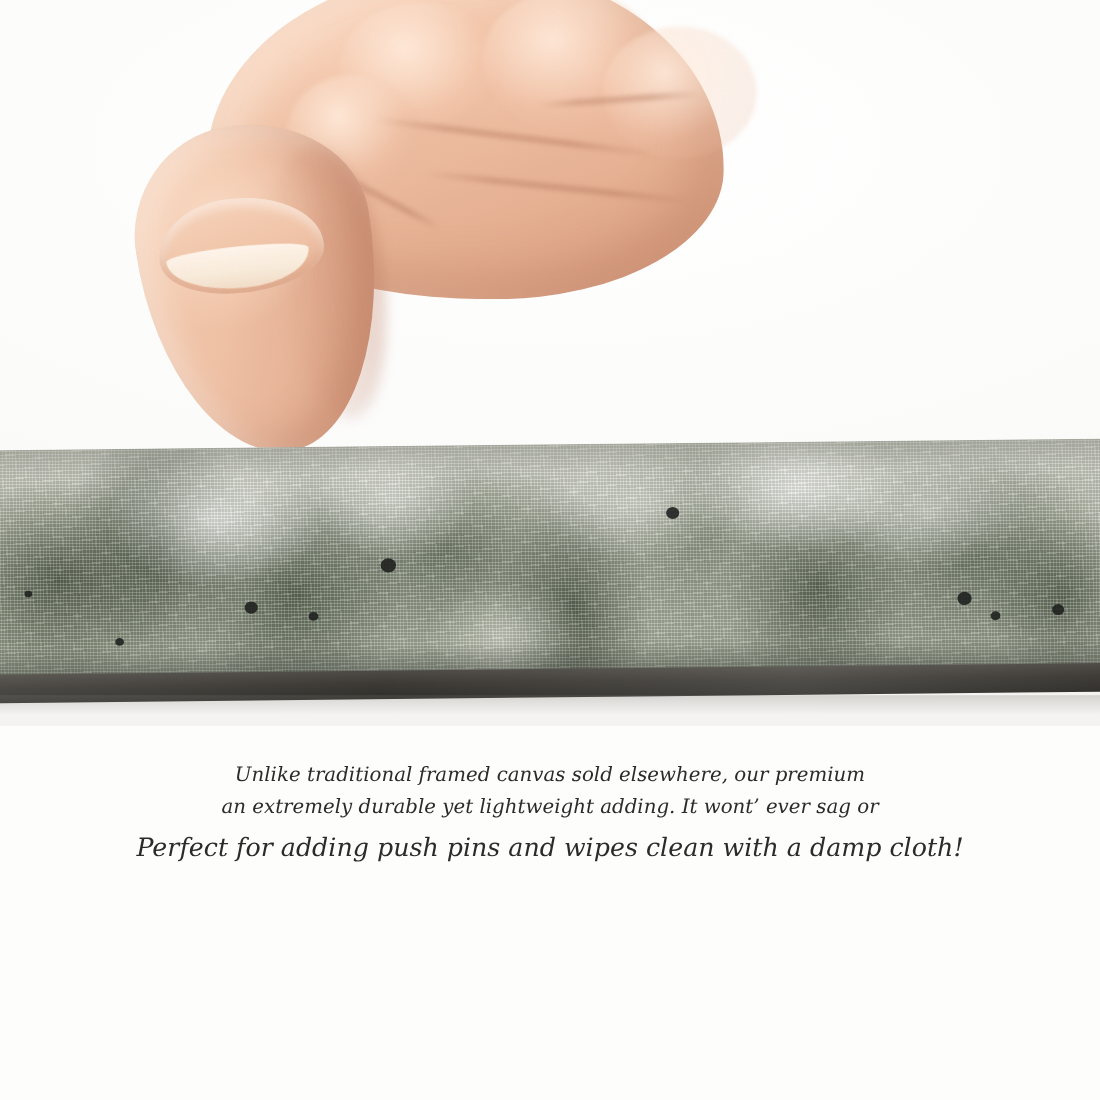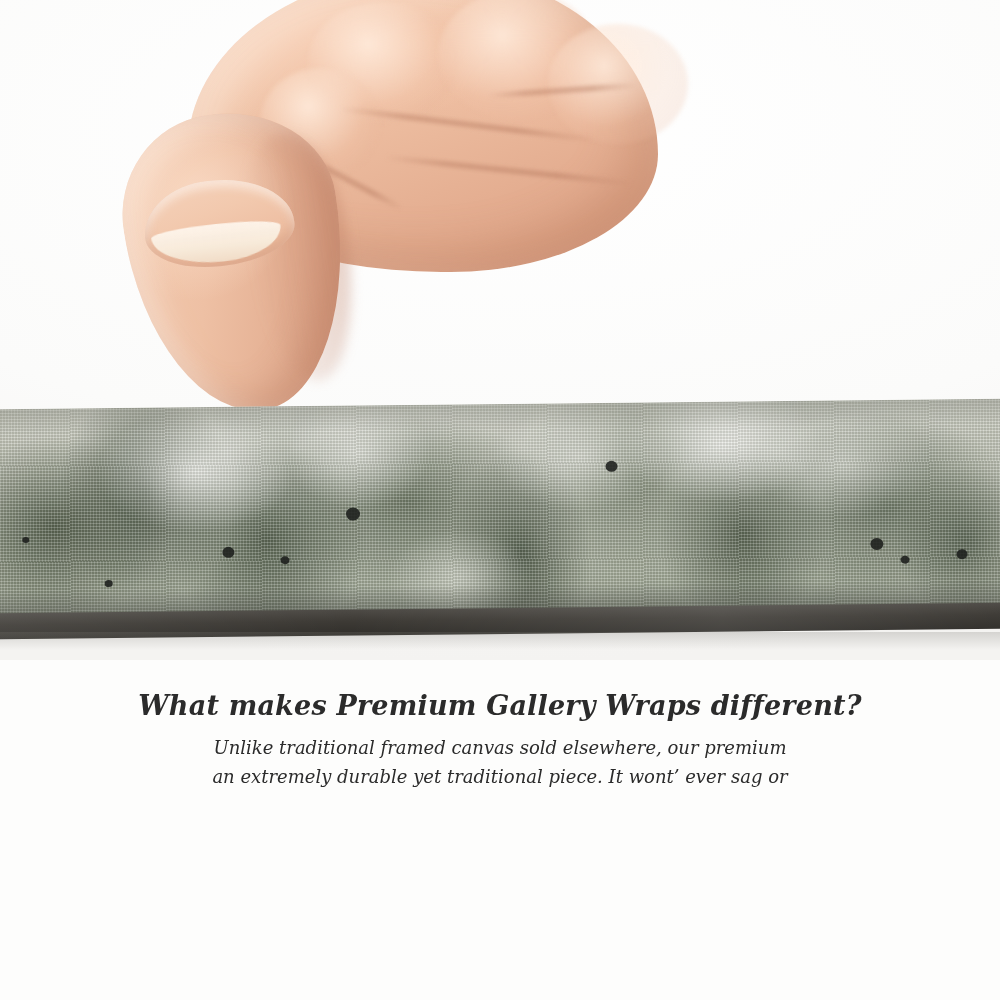--- a/index.html
+++ b/index.html
@@ -299,20 +299,20 @@
       <div class="strip-shadow-bottom"></div>
     </div>
 
     <div class="substrate">
       <div class="substrate-sheen"></div>
     </div>
     <div class="drop-shadow"></div>
   </div>
 
   <div class="caption">
-    <div class="caption-heading">What makes Premium Gallery Wraps different?</div>
     <div class="caption-body">
       <span class="line">Unlike traditional framed canvas sold elsewhere, our premium</span>
-      <span class="line">an extremely durable yet traditional piece. It wont’ ever sag or</span>
+      <span class="line">an extremely durable yet lightweight adding. It wont’ ever sag or</span>
     </div>
+    <div class="caption-last">Perfect for adding push pins and wipes clean with a damp cloth!</div>
   </div>
 
 </div>
 
 </body></html>

